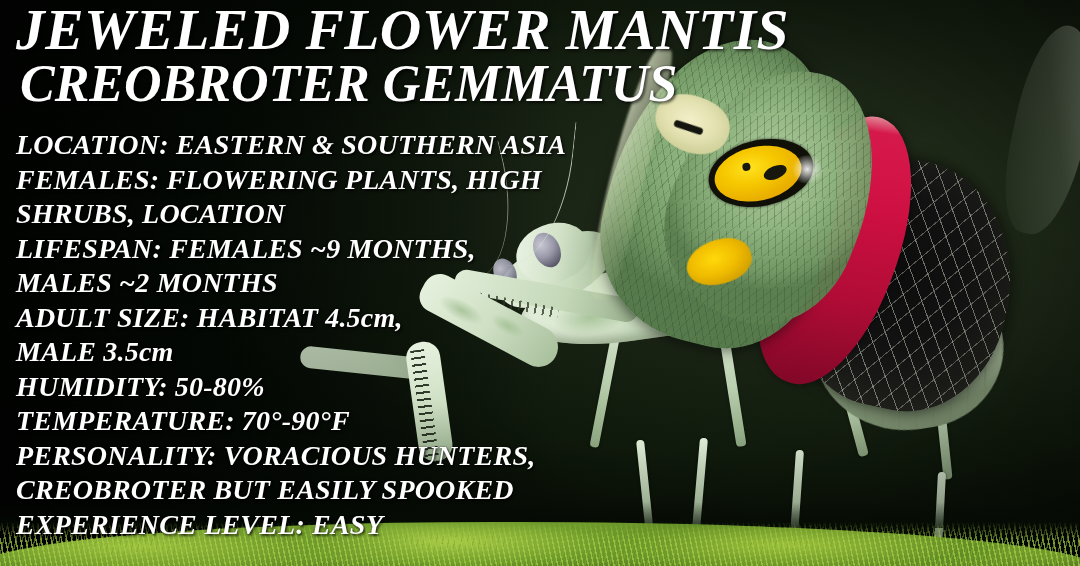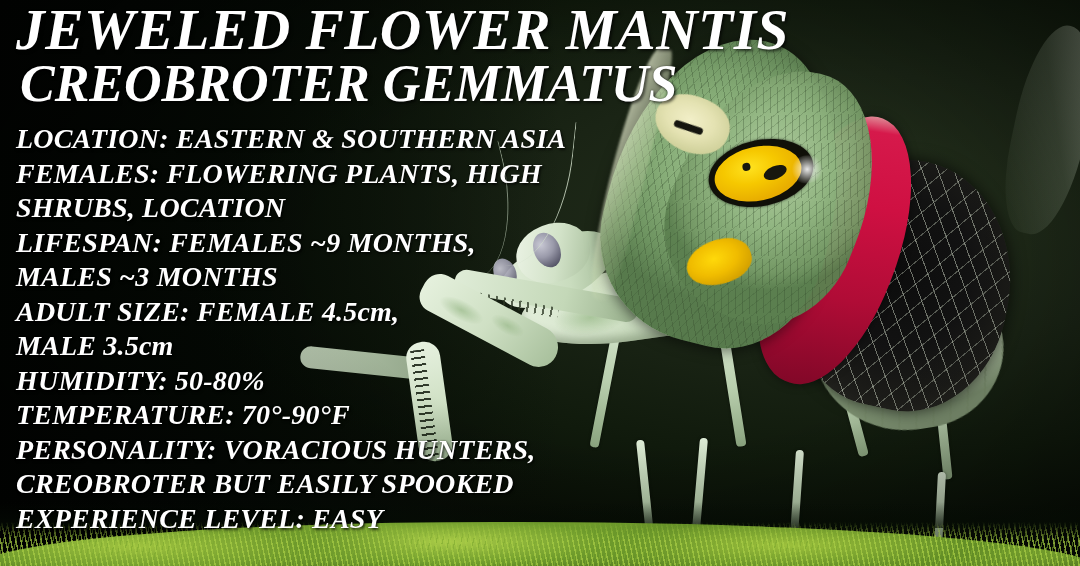--- a/index.html
+++ b/index.html
@@ -303,21 +303,21 @@
   }
   .subtitle{
     font-family:"Liberation Serif",serif;
     font-style:italic;font-weight:700;
     font-size:52px;line-height:52px;
     margin:0;padding:0 0 0 6px;
     text-shadow:0 0 2px rgba(0,0,0,.55),2px 2px 3px rgba(0,0,0,.6);
     white-space:nowrap;
   }
   .info-list{
-    list-style:none;margin:12px 0 0 0;padding:0 0 0 2px;
+    list-style:none;margin:18px 0 0 0;padding:0 0 0 2px;
   }
   .info-list li{
     font-family:"Liberation Serif",serif;
     font-style:italic;font-weight:700;
     font-size:28px;line-height:34.5px;
     letter-spacing:.2px;
     white-space:nowrap;
     text-shadow:0 0 2px rgba(0,0,0,.6),1.5px 1.5px 2.5px rgba(0,0,0,.65);
   }
 </style>
@@ -407,22 +407,22 @@
     <div class="title-block">
       <h1 class="title">JEWELED FLOWER MANTIS</h1>
       <h2 class="subtitle">CREOBROTER GEMMATUS</h2>
     </div>
 
     <ul class="info-list">
       <li>LOCATION: EASTERN &amp; SOUTHERN ASIA</li>
       <li>FEMALES: FLOWERING PLANTS, HIGH</li>
       <li>SHRUBS, LOCATION</li>
       <li>LIFESPAN: FEMALES ~9 MONTHS,</li>
-      <li>MALES ~3 MONTHS</li>
-      <li>ADULT SIZE: FEMALE 4.5cm,</li>
+      <li>MALES ~2 MONTHS</li>
+      <li>ADULT SIZE: HABITAT 4.5cm,</li>
       <li>MALE 3.5cm</li>
       <li>HUMIDITY: 50-80%</li>
       <li>TEMPERATURE: 70°-90°F</li>
       <li>PERSONALITY: VORACIOUS HUNTERS,</li>
       <li>CREOBROTER BUT EASILY SPOOKED</li>
       <li>EXPERIENCE LEVEL: EASY</li>
     </ul>
   </div>
 
 </div>

